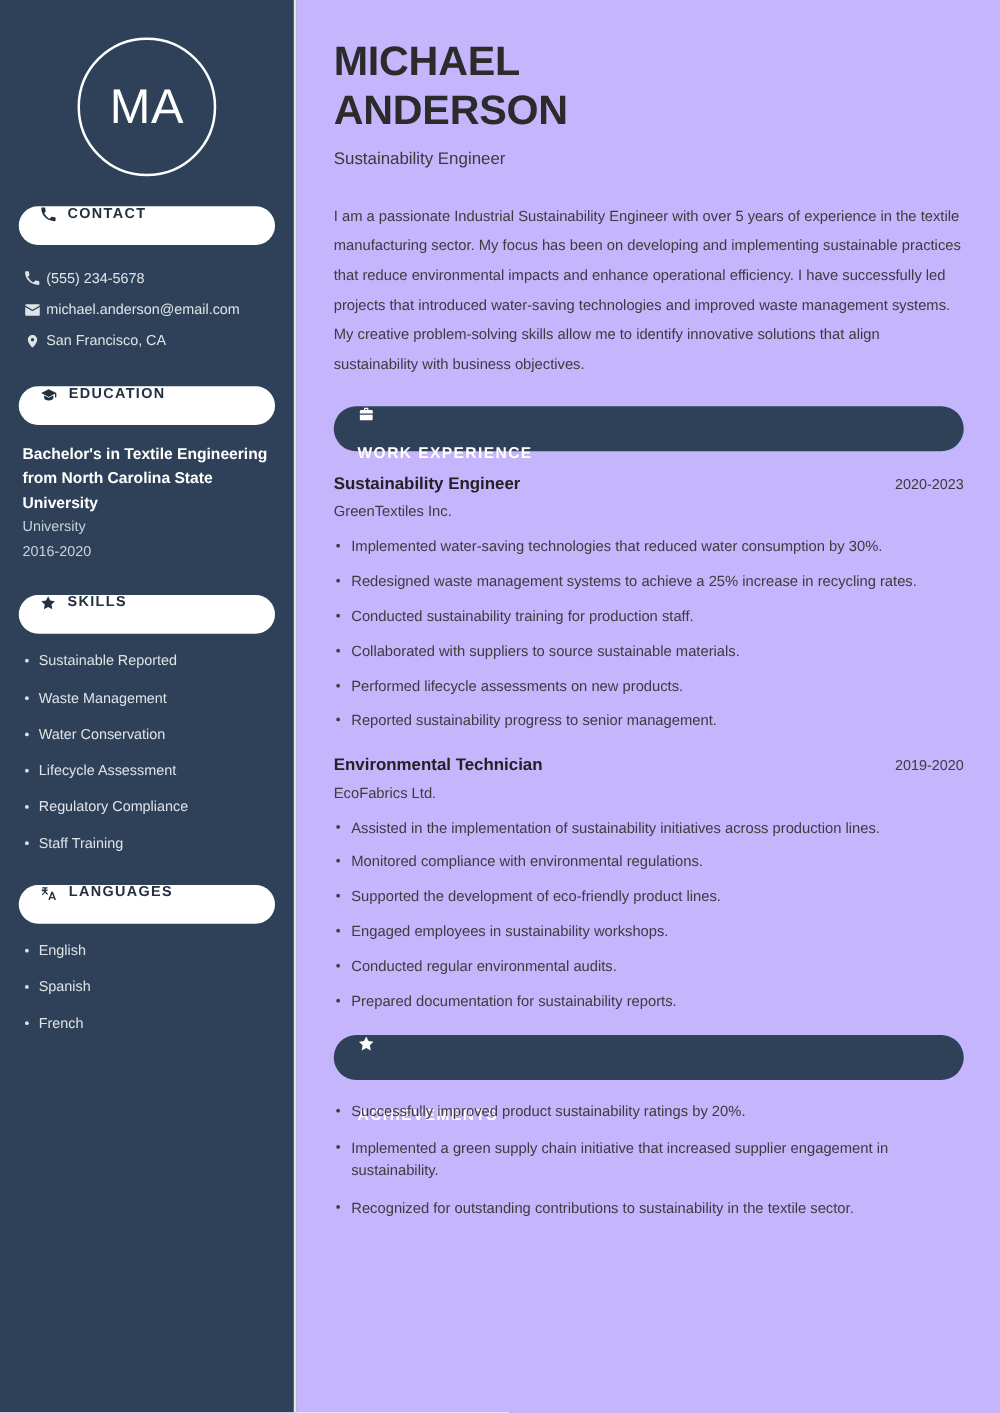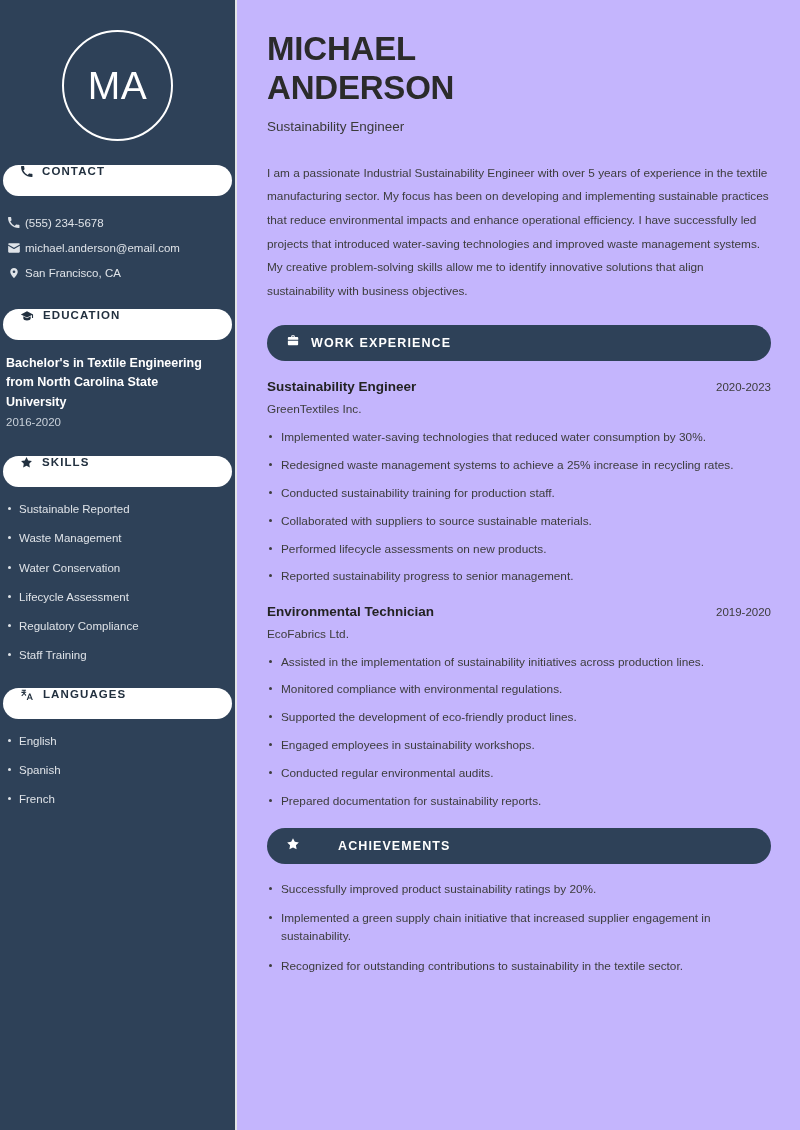--- a/index.html
+++ b/index.html
@@ -17,21 +17,21 @@
     background: #f5f5f6;
     overflow: hidden;
   }
 
   
   .sidebar {
     width: 237px;
     min-width: 237px;
     background: #2e4158;
     border-right: 2px solid #e3e4e6;
-    padding: 0 3px;
+    padding: 0 15px;
     position: relative;
   }
 
   .avatar-wrap {
     display: flex;
     justify-content: center;
     padding-top: 30px;
   }
   .avatar {
     width: 111px;
@@ -140,23 +140,23 @@
     text-align: left;
     max-width: 504px;
   }
 
   .main-pill {
     margin-top: 22px;
     height: 36px;
     background: #2e4158;
     border-radius: 18px;
     display: flex;
-    align-items: center;
     padding-left: 19px;
     gap: 11px;
+    flex-direction: column;
   }
   .main-pill .pill-label {
     color: #ffffff;
     font-size: 12.5px;
     font-weight: bold;
     letter-spacing: 1.1px;
   }
 
   .job { margin-top: 18px; }
   .job-head {
@@ -252,20 +252,21 @@
       <span>
         <svg width="14" height="14" viewBox="0 0 24 24" fill="#22303f">
           <path d="M12 4L1.5 9.3 12 14.6l8.5-4.3v5.2h1.9V9.3L12 4zM5.7 12.6v3.6c0 1.9 2.8 3.4 6.3 3.4s6.3-1.5 6.3-3.4v-3.6L12 15.8l-6.3-3.2z"></path>
         </svg>
       </span>
       <span class="pill-label">EDUCATION</span>
     </div>
 
     <div class="edu-block">
       <div class="edu-degree">Bachelor's in Textile Engineering from North Carolina State University</div>
+      <div class="edu-sub">University</div>
       <div class="edu-years">2016-2020</div>
     </div>
 
     <div class="side-pill">
       <span>
         <svg width="13" height="13" viewBox="0 0 24 24" fill="#22303f">
           <path d="M12 2l3.1 6.3 6.9 1-5 4.9 1.2 6.9L12 17.8 5.8 21.1 7 14.2l-5-4.9 6.9-1L12 2z"></path>
         </svg>
       </span>
       <span class="pill-label">SKILLS</span>

